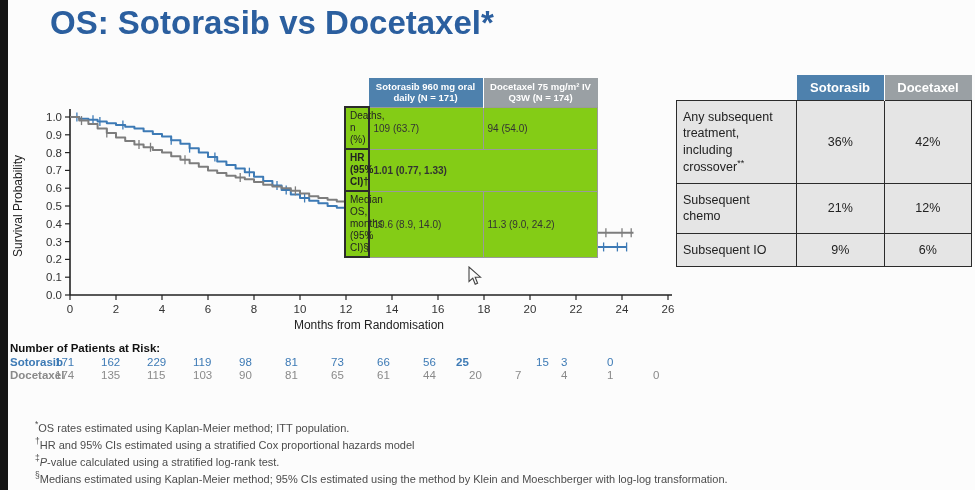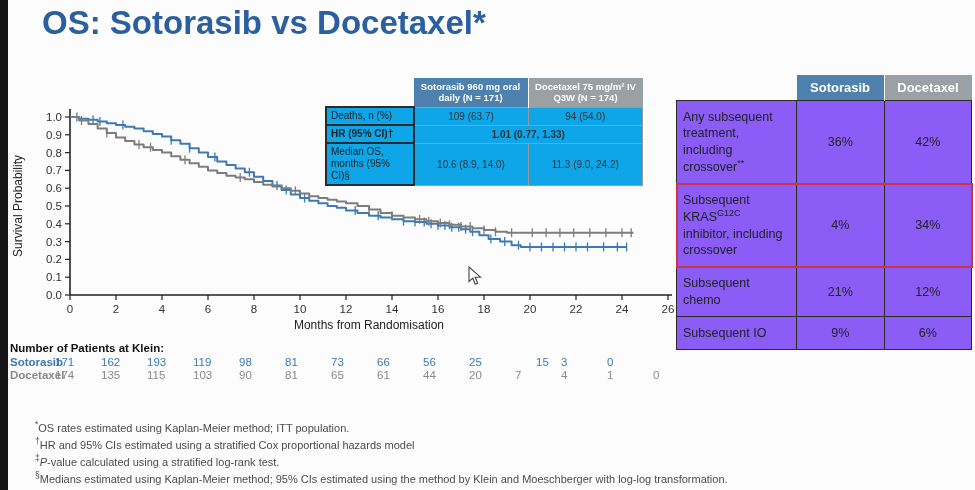--- a/index.html
+++ b/index.html
@@ -2,51 +2,51 @@
 <html style="--title-blue: #2b5f9f; --hdr-blue: #4e81ad; --hdr-gray: #9aa0a4; --red: #cc3344;"><head>
 <meta charset="utf-8">
 <style>
   html,body{margin:0;padding:0;}
   body{
     width:975px;height:490px;position:relative;overflow:hidden;
     background:#fcfcfc;font-family:"Liberation Sans",sans-serif;color:#222;
   }
   .left-strip{position:absolute;left:0;top:0;width:8px;height:490px;background:#151515;}
   .slide-title{
-    position:absolute;left:42px;top:4px;font-size:33px;font-weight:bold;
+    position:absolute;left:50px;top:4px;font-size:33px;font-weight:bold;
     color:var(--title-blue);letter-spacing:0px;
   }
   
   #km-svg{position:absolute;left:8px;top:88px;z-index:1;}
   #km-svg .tick{font:11.5px "Liberation Sans",sans-serif;fill:#333;}
   #km-svg .axis-label{font:12px "Liberation Sans",sans-serif;fill:#222;}
 
   
   table.stats{
-    position:absolute;left:325px;top:78px;z-index:3;border-collapse:collapse;
-    font-size:10px;background:transparent;table-layout:fixed;width:318px;
-  }
-  table.stats td,table.stats th{border:1px solid #9a9a9a;background:#0ea5e9;padding:2px 4px;}
+    position:absolute;left:344px;top:78px;z-index:3;border-collapse:collapse;
+    font-size:10px;background:transparent;table-layout:fixed;width:254px;
+  }
+  table.stats td,table.stats th{border:1px solid #9a9a9a;background:#84cc16;padding:2px 4px;}
   table.stats .corner{border:none;background:transparent;}
   table.stats .hdr{
     color:#fff;font-weight:bold;font-size:9.5px;line-height:1.2;text-align:center;
     border:none;padding:3px 4px;width:106px;
   }
   table.stats .hdr.blue{background:var(--hdr-blue);}
   table.stats .hdr.gray{background:var(--hdr-gray);border-left:1px solid #fff;}
   table.stats .lbl{border:2px solid #2b2b2b;text-align:left;width:100px;line-height:1.2;}
-  table.stats .val{text-align:center;color:#333;margin-top:32px;}
+  table.stats .val{color:#333;margin-top:32px;}
   table.stats .b{font-weight:bold;}
 
   
   table.subseq{
     position:absolute;left:676px;top:75px;z-index:3;border-collapse:collapse;
     font-size:12.5px;table-layout:fixed;width:296px;background:transparent;
   }
-  table.subseq td,table.subseq th{border:1.5px solid #2b2b2b;background:#8b5cf6;}
+  table.subseq td,table.subseq th{border:1.5px solid #2b2b2b;background:#e5e5e5;}
   table.subseq .corner{border:none;background:transparent;}
   table.subseq .hdr{
     color:#fff;font-weight:bold;font-size:13px;text-align:center;border:none;
     padding:5px 2px;width:83px;
   }
   table.subseq .hdr.blue{background:var(--hdr-blue);}
   table.subseq .hdr.gray{background:var(--hdr-gray);border-left:1px solid #fff;}
   table.subseq .lbl{width:130px;text-align:left;padding:8px 6px;line-height:1.3;}
   table.subseq .val{text-align:center;padding:8px 2px;}
   table.subseq tr.highlight{outline:2px solid var(--red);outline-offset:-1px;}
@@ -222,51 +222,46 @@
       <tr>
     <td class="corner"></td>
     <th class="hdr blue">Sotorasib</th>
     <th class="hdr gray">Docetaxel</th>
   </tr>
   <tr>
     <td class="lbl"><span>Any subsequent treatment, including crossover</span><sup>**</sup></td>
     <td class="val">36%</td>
     <td class="val">42%</td>
   </tr>
-  <tr class="highlight">
-    <td class="lbl"><span>Subsequent KRAS</span><sup>G12C</sup><span> inhibitor, including crossover</span></td>
-    <td class="val">4%</td>
-    <td class="val">34%</td>
-  </tr>
   <tr>
     <td class="lbl">Subsequent chemo</td>
     <td class="val">21%</td>
     <td class="val">12%</td>
   </tr>
   <tr>
     <td class="lbl">Subsequent IO</td>
     <td class="val">9%</td>
     <td class="val">6%</td>
   </tr>
 </tbody>
   </table>
 
-<div class="risk-title">Number of Patients at Klein:</div>
+<div class="risk-title">Number of Patients at Risk:</div>
 <div class="risk-row" id="risk-row-0">
   <span class="risk-name" style="color: rgb(61, 122, 181);">Sotorasib</span>
 <span class="risk-num" style="left: 55px; color: rgb(61, 122, 181);">171</span>
     <span class="risk-num" style="left: 101px; color: rgb(61, 122, 181);">162</span>
-    <span class="risk-num" style="left: 147px; color: rgb(61, 122, 181);">193</span>
+    <span class="risk-num" style="left: 147px; color: rgb(61, 122, 181);">229</span>
     <span class="risk-num" style="left: 193px; color: rgb(61, 122, 181);">119</span>
     <span class="risk-num" style="left: 239px; color: rgb(61, 122, 181);">98</span>
     <span class="risk-num" style="left: 285px; color: rgb(61, 122, 181);">81</span>
     <span class="risk-num" style="left: 331px; color: rgb(61, 122, 181);">73</span>
     <span class="risk-num" style="left: 377px; color: rgb(61, 122, 181);">66</span>
     <span class="risk-num" style="left: 423px; color: rgb(61, 122, 181);">56</span>
-    <span class="risk-num" style="left: 469px; color: rgb(61, 122, 181);">25</span>
+    <span class="risk-num" style="left: 456px; color: rgb(61, 122, 181); font-weight: bold;">25</span>
     <span class="risk-num" style="left: 536px; color: rgb(61, 122, 181);">15</span>
     <span class="risk-num" style="left: 561px; color: rgb(61, 122, 181);">3</span>
     <span class="risk-num" style="left: 607px; color: rgb(61, 122, 181);">0</span>
   </div>
 <div class="risk-row" id="risk-row-1">
   <span class="risk-name" style="color: rgb(138, 138, 138);">Docetaxel</span>
 <span class="risk-num" style="left: 55px; color: rgb(138, 138, 138);">174</span>
     <span class="risk-num" style="left: 101px; color: rgb(138, 138, 138);">135</span>
     <span class="risk-num" style="left: 147px; color: rgb(138, 138, 138);">115</span>
     <span class="risk-num" style="left: 193px; color: rgb(138, 138, 138);">103</span>

